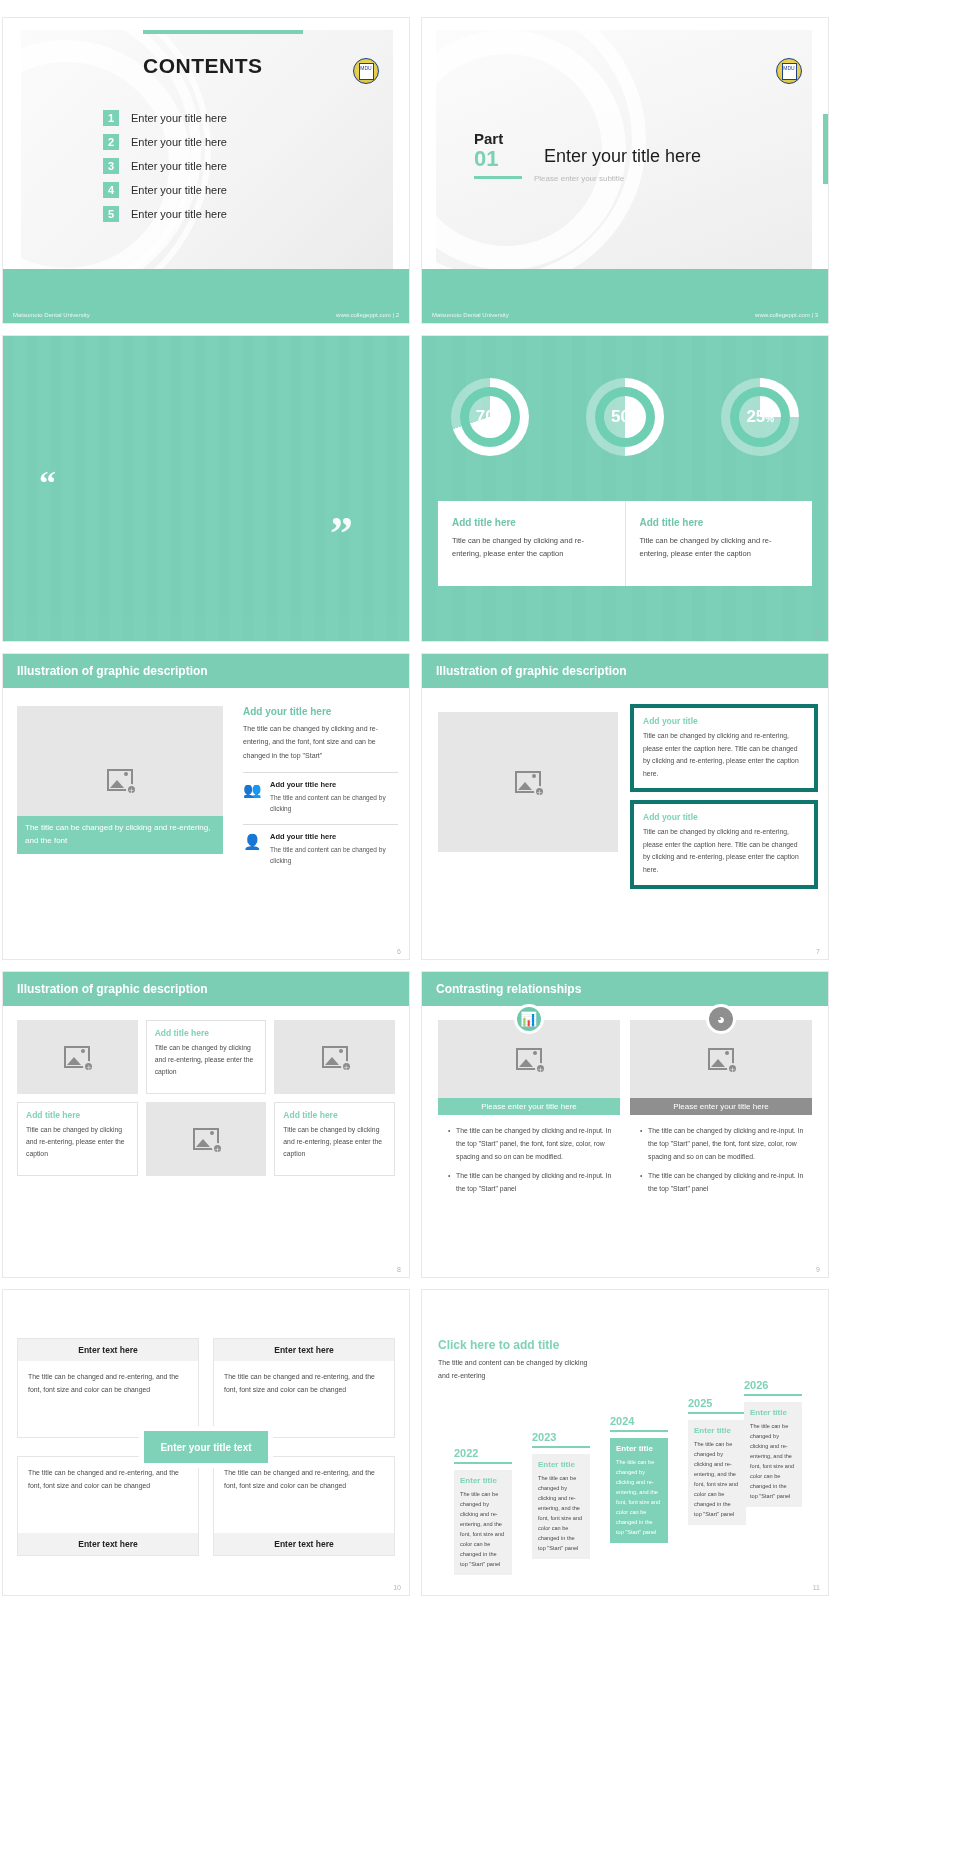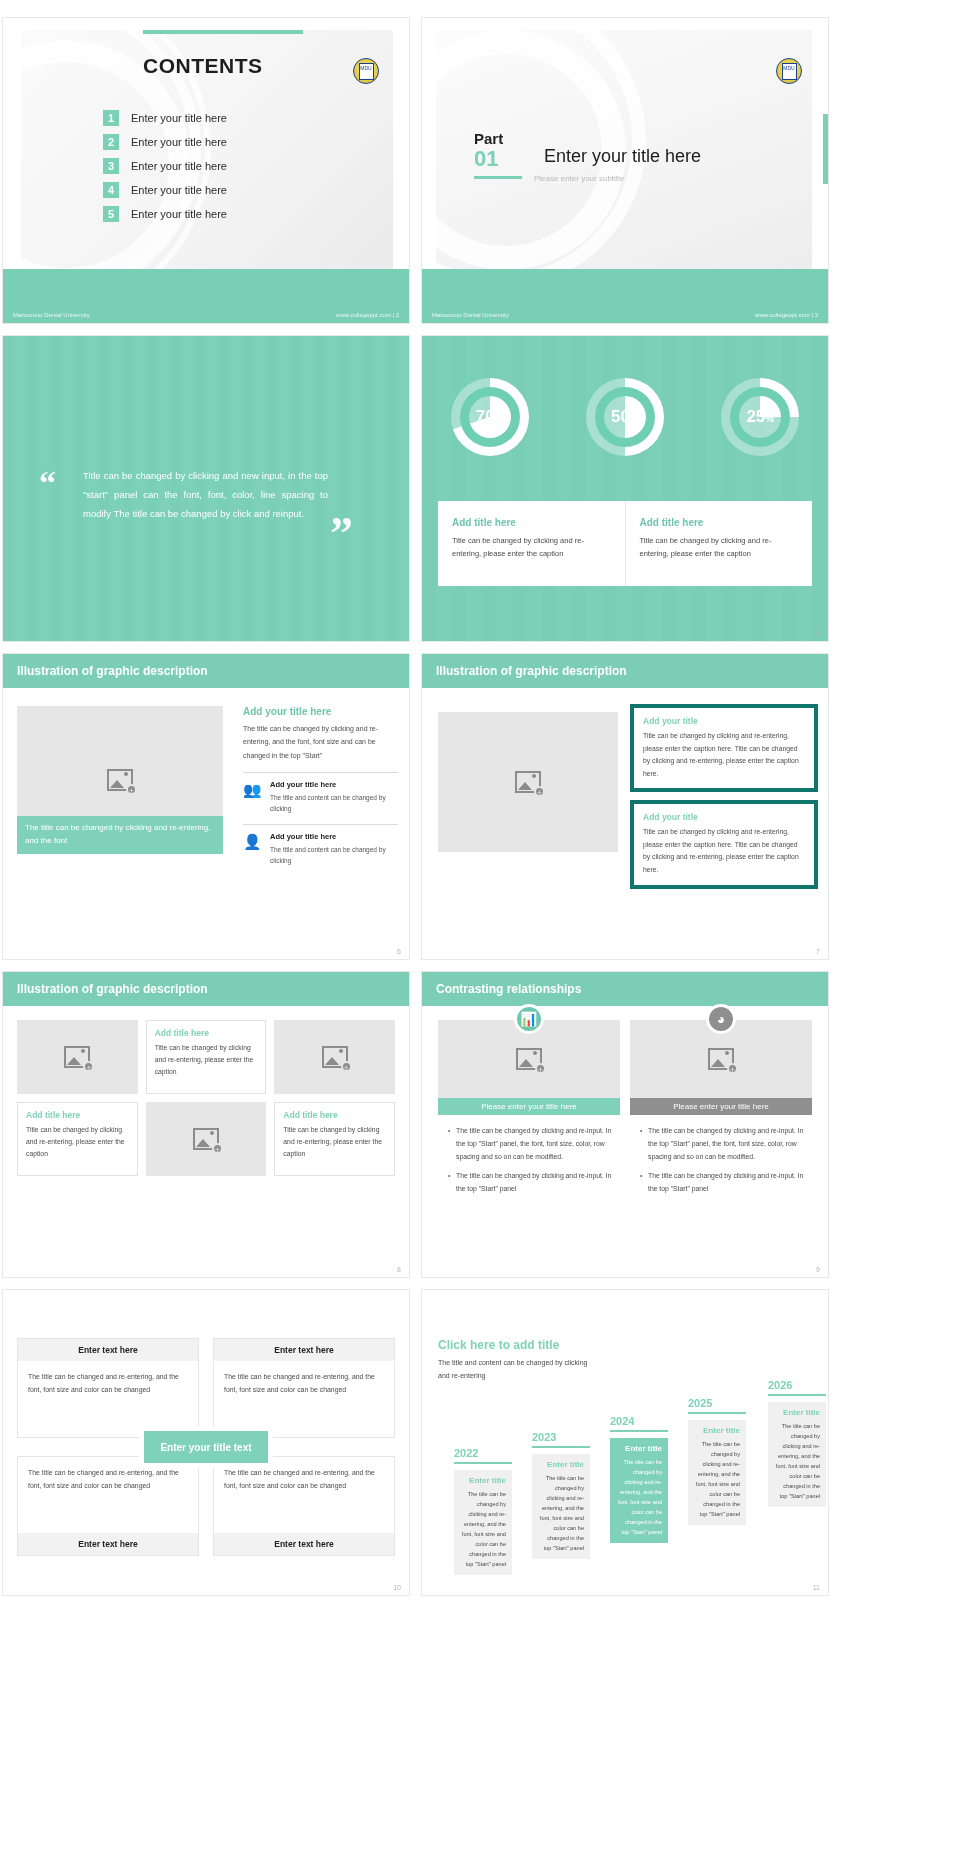--- a/index.html
+++ b/index.html
@@ -177,21 +177,21 @@
                  color:#fff; font-size:10px; font-weight:bold; }
 
   
   .s11 .lead { position:absolute; left:16px; top:48px; width:160px; }
   .s11 .lt { font-size:12px; color:#7fd2b8; font-weight:bold; margin-bottom:5px; }
   .s11 .ld { font-size:7px; color:#4a4a4a; line-height:1.8; }
   .s11 .tl { position:absolute; left:14px; bottom:16px; width:380px; height:190px; }
   .s11 .step { position:absolute; width:58px; }
   .s11 .yr { font-size:11px; font-weight:bold; color:#7fd2b8; margin-bottom:3px; }
   .s11 .rule { height:2px; background:#7fd2b8; margin-bottom:6px; }
-  .s11 .sbox { background:#f0f0f0; padding:6px 6px;text-align:right; }
+  .s11 .sbox { background:#f0f0f0; padding:6px 6px; }
   .s11 .sbox.teal { background:#7fd2b8; }
   .s11 .st { font-size:8px; font-weight:bold; color:#7fd2b8; margin-bottom:4px; }
   .s11 .sbox.teal .st { color:#fff; }
   .s11 .sd { font-size:5.6px; color:#4a4a4a; line-height:1.8; }
   .s11 .sbox.teal .sd { color:#fff; }
 </style>
 </head>
 <body>
 
 <div class="sheet">
@@ -258,21 +258,20 @@
         <span>Matsumoto Dental University</span>
         <span>
           <span>www.collegeppt.com</span> <span>|</span> <span>3</span>
         </span>
       </div>
     </div>
 
     <div class="slide s4">
       <div class="photo"></div>
       <div class="q1">“</div>
-      <div class="qtext">Title can be changed by clicking and new input, in the top "start" panel can the font, font, color, line spacing to modify The title can be changed by click and reinput.</div>
       <div class="q2">”</div>
     </div>
 
     <div class="slide s5">
       <div class="photo"></div>
       <div class="donuts">
         <div class="donut">
           <div class="ring" id="ring0" style="background: conic-gradient(rgb(255, 255, 255) 0deg, rgb(255, 255, 255) 252deg, rgba(255, 255, 255, 0.35) 252deg, rgba(255, 255, 255, 0.35) 360deg);"></div>
           <div class="hole"></div>
           <div class="lbl"><span>70</span><small>%</small></div>
@@ -500,21 +499,21 @@
           </div>
         </div>
         <div class="step" style="left:252px; bottom:54px;">
           <div class="yr">2025</div>
           <div class="rule"></div>
           <div class="sbox">
             <div class="st">Enter title</div>
             <div class="sd">The title can be changed by clicking and re-entering, and the font, font size and color can be changed in the top "Start" panel</div>
           </div>
         </div>
-        <div class="step" style="left:332px; bottom:72px;">
+        <div class="step" style="left:308px; bottom:72px;">
           <div class="yr">2026</div>
           <div class="rule"></div>
           <div class="sbox">
             <div class="st">Enter title</div>
             <div class="sd">The title can be changed by clicking and re-entering, and the font, font size and color can be changed in the top "Start" panel</div>
           </div>
         </div>
       </div>
       <div class="pnum">11</div>
     </div>

